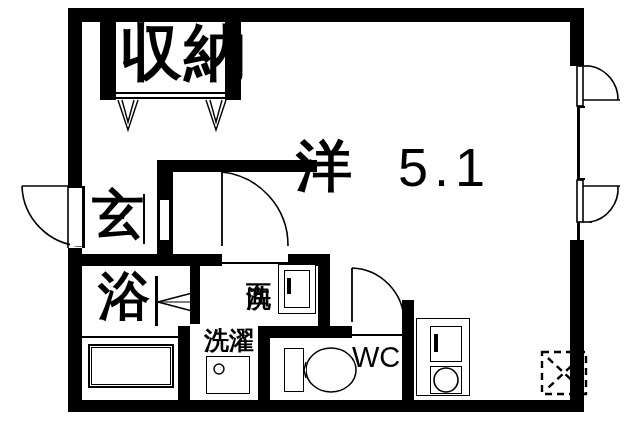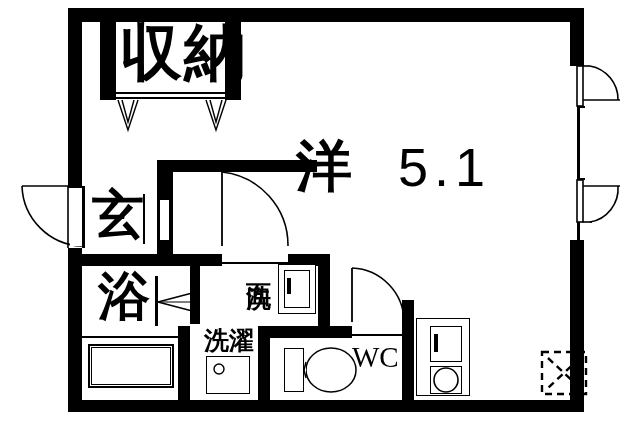--- a/index.html
+++ b/index.html
@@ -136,21 +136,21 @@
     <path class="arcline" d="M352,268 A54,54 0 0 1 404,322"></path>
   </svg>
   <div class="white" style="left:352px;top:326px;width:50px;height:12px;"></div>
   <div class="thin" style="left:352px;top:334px;width:50px;height:2px;"></div>
 
   <div class="box1" style="left:284px;top:348px;width:20px;height:44px;"></div>
   <svg style="left:0;top:0;width:640px;height:422px;">
     <ellipse class="toilet" cx="331" cy="370" rx="25" ry="22"></ellipse>
     <path class="toilet" d="M306,362 L304,370 L306,378"></path>
   </svg>
-  <div class="lbl" style="left:352px;top:344px;font-size:29px;font-weight:400;line-height:0.92;font-family:Liberation Serif, serif;">WC</div>
+  <div class="lbl" style="left:352px;top:344px;font-size:29px;font-weight:400;line-height:0.92;">WC</div>
 
   <div class="box1" style="left:416px;top:318px;width:54px;height:78px;"></div>
   <div class="box1" style="left:430px;top:326px;width:32px;height:36px;"></div>
   <div class="thin" style="left:434px;top:334px;width:4px;height:18px;"></div>
   <div class="box1" style="left:430px;top:366px;width:32px;height:28px;"></div>
   <svg style="left:0;top:0;width:640px;height:422px;">
     <circle cx="446" cy="380" r="12" fill="#fff" stroke="#000" stroke-width="1.6"></circle>
   </svg>
 
   <svg style="left:0;top:0;width:640px;height:422px;">

